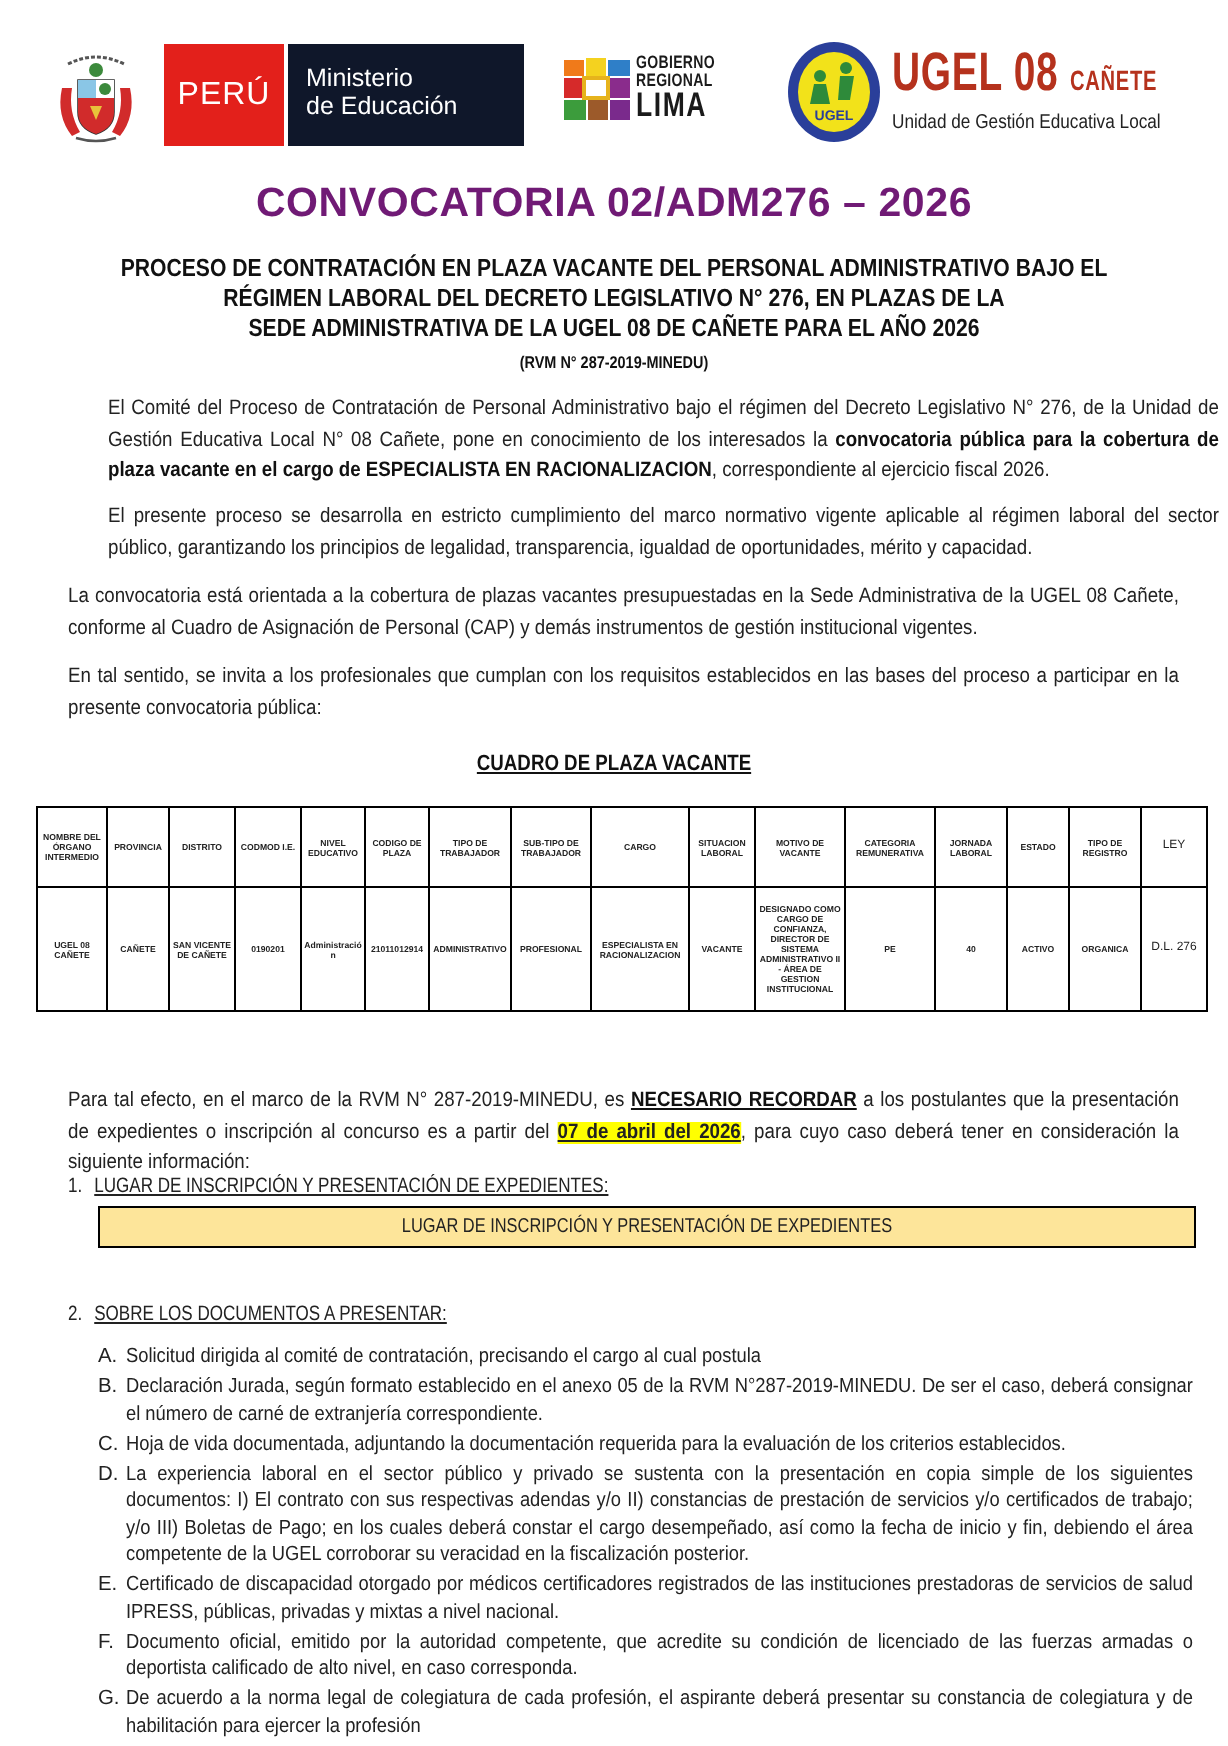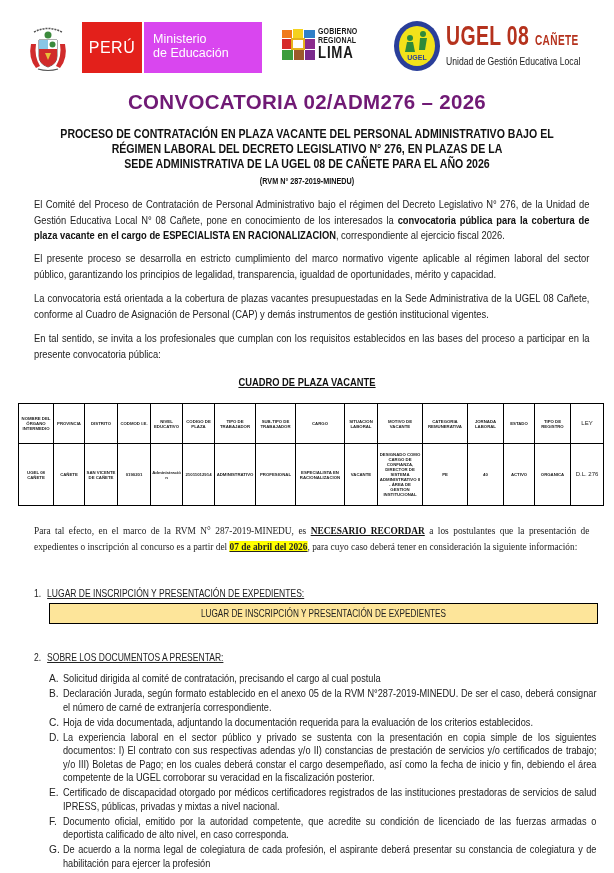--- a/index.html
+++ b/index.html
@@ -4,21 +4,21 @@
 <style>
   * { box-sizing: border-box; margin: 0; padding: 0; }
   html, body { width: 614px; height: 873px; background: #ffffff; overflow: hidden; }
   body { font-family: "Liberation Sans", sans-serif; color: #1a1a1a; position: relative; }
 
   
   .logos { position: absolute; top: 18px; left: 0; width: 614px; height: 66px; }
   .escudo { position: absolute; left: 28px; top: 6px; width: 40px; height: 48px; }
   .peru-box { position: absolute; left: 82px; top: 4px; width: 60px; height: 51px; background: #e3201b; color: #fff;
               font-family: "Liberation Sans", sans-serif; font-size: 16px; display: flex; align-items: center; justify-content: center; letter-spacing: 0.5px; }
-  .minedu-box { position: absolute; left: 144px; top: 4px; width: 118px; height: 51px; background: #d946ef; color: #fff;
+  .minedu-box { position: absolute; left: 144px; top: 4px; width: 118px; height: 51px; background: #0f172a; color: #fff;
                 font-size: 12.5px; line-height: 14px; padding: 10px 0 0 9px; }
   .gore-icon { position: absolute; left: 281px; top: 10px; width: 36px; height: 34px; }
   .gore-text { position: absolute; left: 318px; top: 9px; font-family: "Liberation Sans", sans-serif; font-weight: bold; font-size: 9px;
                line-height: 9px; color: #1a1a1a; transform: scaleX(0.78); transform-origin: left top; letter-spacing: 0.2px; }
   .gore-text .lima { font-size: 17px; line-height: 16px; letter-spacing: 1px; }
   .ugel-seal { position: absolute; left: 393px; top: 2px; width: 48px; height: 52px; }
   .ugel-title { position: absolute; left: 446px; top: 4px; color: #b5321d; font-weight: bold; font-size: 27px; line-height: 28px;
                 transform: scaleX(0.72); transform-origin: left top; white-space: nowrap; letter-spacing: 0.5px; }
   .ugel-title .canete { font-size: 14px; letter-spacing: 0.5px; }
   .ugel-sub { position: absolute; left: 446px; top: 38px; font-size: 10px; color: #222; transform: scaleX(0.86); transform-origin: left top; white-space: nowrap; }
@@ -26,41 +26,41 @@
   
   .main-title { position: absolute; top: 90px; left: 0; width: 614px; text-align: center; font-weight: bold; font-size: 20.5px; color: #701a75; letter-spacing: 0.3px; }
   .sub-title { position: absolute; top: 127px; left: 0; width: 614px; text-align: center; font-weight: bold; font-size: 12.3px; line-height: 15px; color: #111;
                transform: scaleX(0.86); transform-origin: center top; }
   .sub-title .l1 { display: block; }
   .rvm { position: absolute; top: 176px; left: 0; width: 614px; text-align: center; font-weight: bold; font-size: 8.5px; color: #111; transform: scaleX(0.85); transform-origin: center top; }
 
   
   .para { position: absolute; left: 34px; width: 556px; font-size: 10.4px; line-height: 15.5px; color: #222; text-align: justify; }
   .para .cond { display: block; transform: scaleX(0.9); transform-origin: left top; width: 111%; }
-  .p1 { top: 197px; }
-  .p2 { top: 251px; }
+  .p1 { top: 197px; margin-left: 20px; }
+  .p2 { top: 251px; margin-left: 20px; }
   .p3 { top: 291px; }
   .p4 { top: 331px; }
   b.strong { font-weight: bold; color: #111; }
 
   .table-heading { position: absolute; top: 376px; left: 0; width: 614px; text-align: center; font-weight: bold; font-size: 11px; text-decoration: underline; color: #111;
                    transform: scaleX(0.85); transform-origin: center top; }
 
   
   .plaza { position: absolute; top: 403px; left: 18px; width: 585px; border-collapse: collapse; table-layout: fixed; }
   .plaza th, .plaza td { border: 1px solid #000; font-size: 4.3px; font-weight: bold; text-align: center; vertical-align: middle; color: #222; line-height: 5px; padding: 1px; word-wrap: break-word; }
   .plaza thead th { height: 40px; }
   .plaza tbody td { height: 62px; }
   .plaza th.ley, .plaza td.ley { font-size: 6px; font-weight: normal; line-height: 7px; }
   .plaza tbody tr { border-bottom: 1px solid #000; }
   .plaza td { border-bottom: 1px solid #000; }
   .plaza { border-left: none; }
 
   
-  .p5 { top: 523px; font-family: Liberation Serif, serif; }
+  .p5 { top: 543px; }
   .date-hl { background: #ffff00; text-decoration: underline; font-weight: bold; }
   .u { text-decoration: underline; }
 
   .sec-title { position: absolute; left: 34px; font-size: 10.4px; color: #222; transform: scaleX(0.82); transform-origin: left top; white-space: nowrap; }
   .sec-title .num { display: inline-block; width: 16px; }
   .sec-title .txt { text-decoration: underline; }
   .s1 { top: 588px; }
   .s2 { top: 652px; }
 
   .lugar { position: absolute; left: 49px; top: 603px; width: 549px; border-collapse: collapse; }

